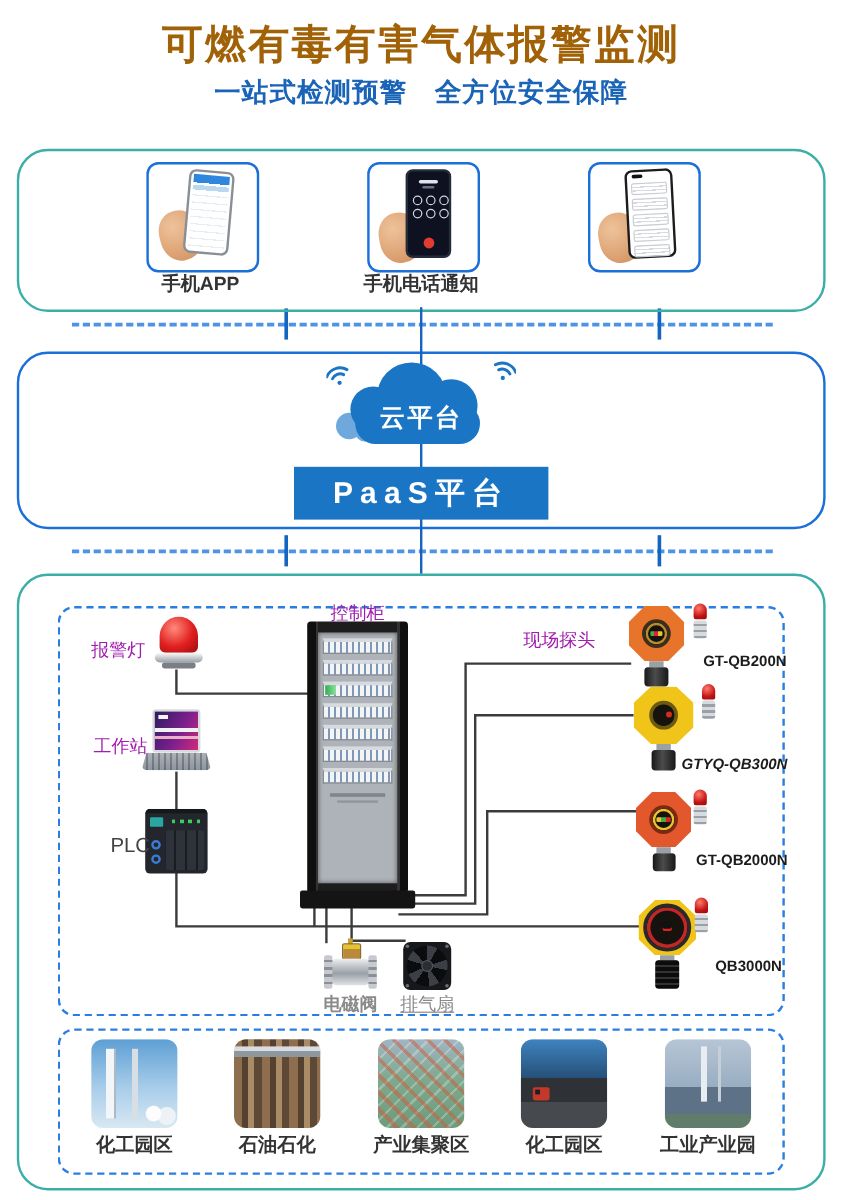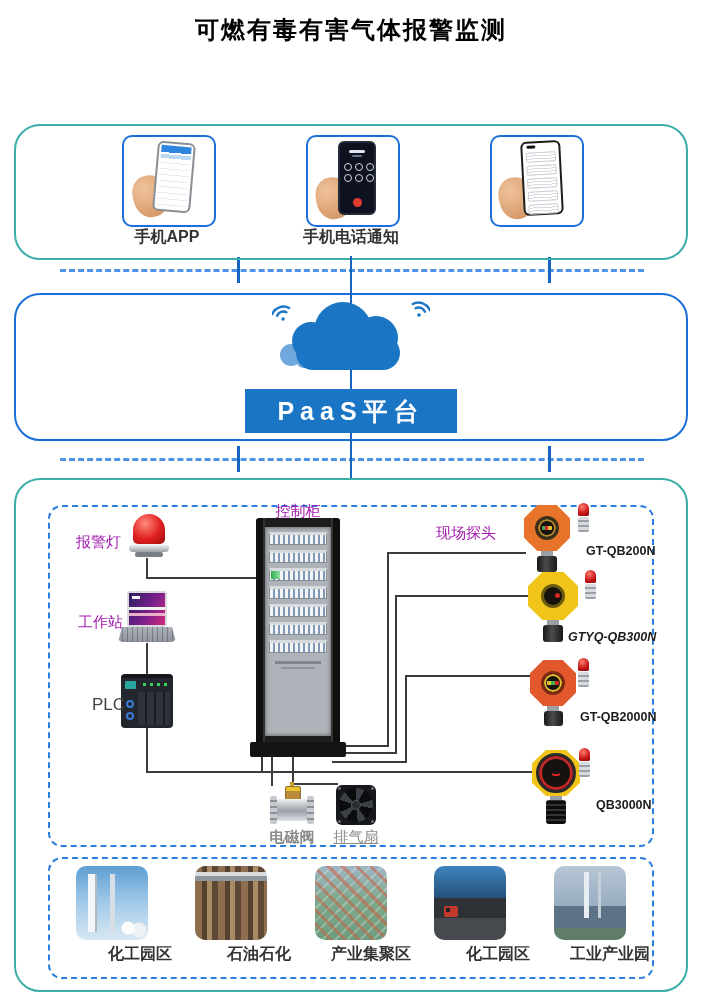--- a/index.html
+++ b/index.html
@@ -1,21 +1,21 @@
 <!DOCTYPE html>
 <html><head>
 <meta charset="utf-8">
 <style>
   html,body{margin:0;padding:0;background:#fff;}
   .page{position:relative;width:702px;height:1000px;background:#fff;overflow:hidden;
         font-family:"Liberation Sans","DejaVu Sans",sans-serif;margin:0 auto;}
 
   
   .main-title{position:absolute;left:0;right:0;top:14px;text-align:center;
-    font-size:24px;font-weight:800;color:#000000;letter-spacing:2px;}
+    font-size:34px;font-weight:800;color:#a16207;letter-spacing:2px;}
   .sub-title{position:absolute;left:0;right:0;top:62px;text-align:center;
     font-size:22px;font-weight:700;color:#1A64B7;letter-spacing:1px;}
 
   
   .frame{position:absolute;border-radius:26px;background:transparent;}
   .frame.teal{border:2px solid #3BAEA8;}
   .frame.blue{border:2px solid #1B6FD8;}
   .box-top{left:14px;top:124px;width:670px;height:132px;}
   .box-mid{left:14px;top:293px;width:670px;height:144px;}
   .box-bot{left:14px;top:478px;width:670px;height:510px;}
@@ -140,21 +140,21 @@
   .det .neck{position:absolute;background:#9aa0a6;}
   .det .cyl{position:absolute;border-radius:3px;background:linear-gradient(90deg,#181818,#4c4c4c 45%,#181818);}
   .mini-beacon{position:absolute;width:13px;z-index:2;}
   .mini-beacon .md{width:11px;height:13px;margin:0 auto;border-radius:6px 6px 2px 2px;
     background:radial-gradient(circle at 38% 30%,#ff7a6e,#C41414 60%,#8a0c0c);}
   .mini-beacon .mt{width:11px;height:15px;margin:1px auto 0;border-radius:2px;
     background:repeating-linear-gradient(#D7DADE 0 3px,#9AA0A6 3px 5px);}
 
   
   .site{position:absolute;top:866px;width:72px;height:74px;border-radius:10px;overflow:hidden;z-index:2;}
-  .site-label{position:absolute;top:944px;width:120px;text-align:right;font-size:16px;font-weight:600;color:#333;z-index:2;}
+  .site-label{position:absolute;top:944px;width:120px;text-align:center;font-size:16px;font-weight:600;color:#333;z-index:2;}
   .s1{background:
     radial-gradient(circle at 52px 62px,#FDFDFD 0 6px,transparent 7px),
     radial-gradient(circle at 63px 64px,#EDF2F6 0 7px,transparent 8px),
     linear-gradient(90deg,transparent 0 12px,#F3F6F8 12px 19px,#AEB9C2 19px 21px,transparent 21px 34px,#D7DEE4 34px 39px,transparent 39px) 0 8px/72px 58px no-repeat,
     linear-gradient(180deg,#5E9FD4 0%,#A8CDEA 55%,#D8E8F2 100%);}
   .s2{background:
     linear-gradient(#D9DDE0 0 4px,#8F979E 4px 9px,transparent 9px) 0 6px/72px 20px no-repeat,
     repeating-linear-gradient(90deg,#8F6E50 0 7px,#54412F 7px 12px,#A98B66 12px 17px,#5E4936 17px 23px),
     #7A5C44;}
   .s3{background:
@@ -170,20 +170,21 @@
     linear-gradient(90deg,transparent 0 30px,#E8EDF1 30px 35px,transparent 35px 44px,#C6CFD8 44px 47px,transparent 47px) 0 6px/72px 46px no-repeat,
     linear-gradient(transparent 0 40px,#5D7286 40px 62px,#5F7D6A 62px),
     linear-gradient(180deg,#B7C6D6,#8FA6BB 70%);}
 </style>
 </head>
 <body>
 
 <div class="page">
 
   <div class="main-title">可燃有毒有害气体报警监测</div>
+  <div class="sub-title">一站式检测预警　全方位安全保障</div>
 
   <div class="vline"></div>
   <div class="dash-line" style="top:269px;"></div>
   <div class="dash-line" style="top:458px;"></div>
   <div class="tick" style="left:237px;top:257px;"></div>
   <div class="tick" style="left:548px;top:257px;"></div>
   <div class="tick" style="left:237px;top:446px;"></div>
   <div class="tick" style="left:548px;top:446px;"></div>
 
   <div class="frame teal box-top"></div>
@@ -243,20 +244,21 @@
     </g>
     <circle cx="11" cy="15" r="1.8" fill="#1B75C5"></circle>
   </svg>
   <svg class="wifi" style="left:404px;top:300px;" width="26" height="26" viewBox="0 0 26 26">
     <g fill="none" stroke="#1B75C5" stroke-width="2.4" stroke-linecap="round" transform="rotate(20 13 13)">
       <path d="M4 12 a12 12 0 0 1 18 0" transform="translate(2 -6)"></path>
       <path d="M8 15 a7 7 0 0 1 10 0" transform="translate(2 -6)"></path>
     </g>
     <circle cx="15" cy="15" r="1.8" fill="#1B75C5"></circle>
   </svg>
+  <div class="cloud-label">云平台</div>
   <div class="paas">PaaS平台</div>
 
   <div class="frame teal box-bot"></div>
   <div class="dashed-inner dbox-sys"></div>
   <div class="dashed-inner dbox-sites"></div>
 
   <svg class="wires" width="702" height="1000" viewBox="0 0 702 1000">
     <polyline points="147,558 147,578 258,578"></polyline>
     <polyline points="147,643 147,676"></polyline>
     <polyline points="147,723 147,772 536,772"></polyline>

